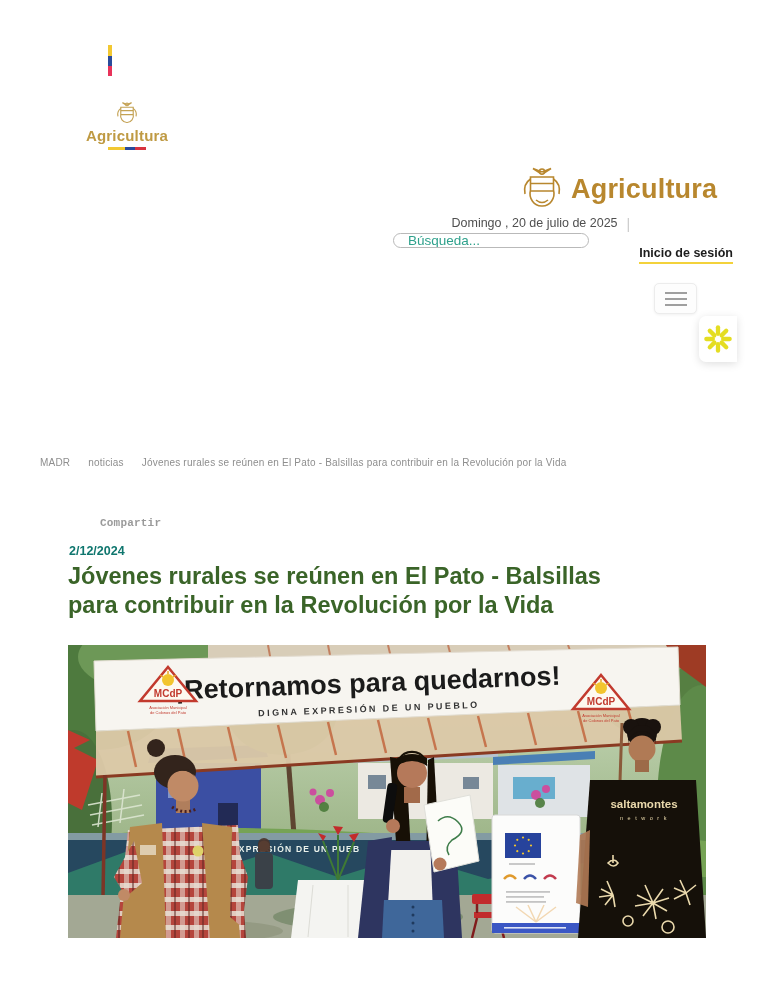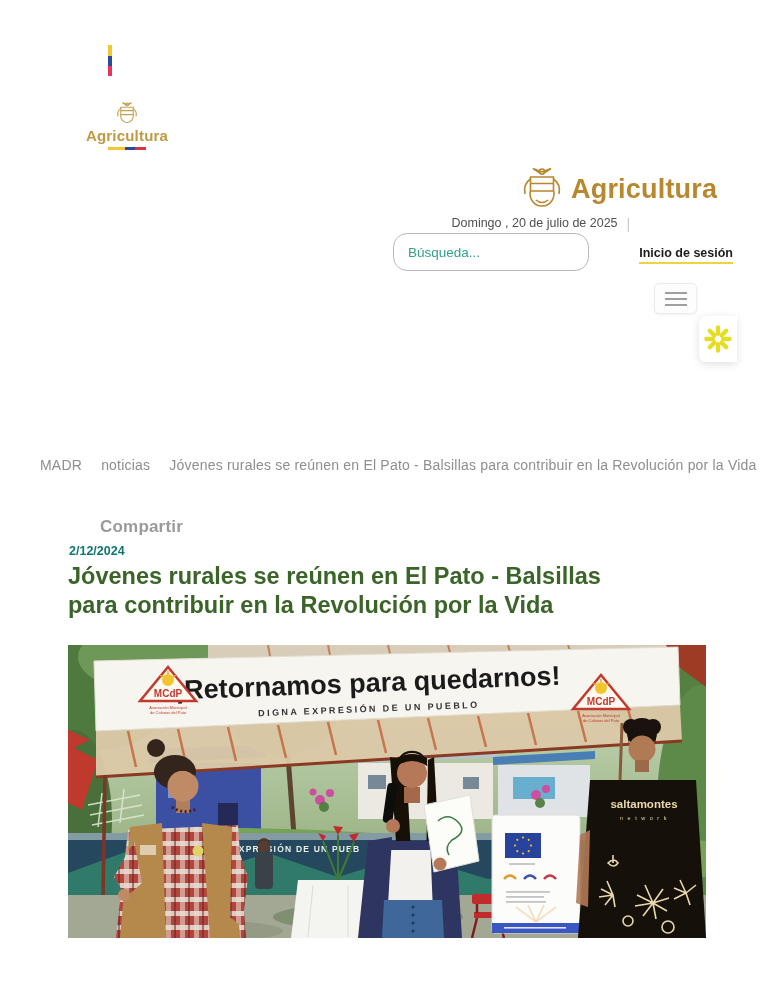--- a/index.html
+++ b/index.html
@@ -20,33 +20,33 @@
   .mini-flag .b { flex:1; background:#2a4b9b; }
   .mini-flag .r { flex:1; background:#d8333f; }
 
   
   .big-logo { position:absolute; left:522px; top:166px; display:flex; align-items:center; }
   .big-logo .name { font-size:27px; font-weight:bold; color:#b8872e; margin-left:9px; letter-spacing:.2px; }
   .meta-row { position:absolute; top:216px; right:40px; display:flex; align-items:flex-start; font-size:12.5px; }
   .meta-row .date { color:#4f4f4f; }
   .meta-row .sep { color:#c9c9c9; margin:0 9px; font-size:14px; }
   .meta-row .login { color:#1c1c1c; font-weight:bold; border-bottom:2px solid #f3d23b; padding-bottom:2px; cursor:pointer;margin-top:30px; }
-  .search-input { position:absolute; left:393px; top:233px; width:196px; height:38px; border:1px solid #b9b9b9; border-radius:14px; padding:0 14px; font-size:13.5px; color:#2fa18c; outline:none; background:#fff; font-family:"Liberation Sans", sans-serif; }
+  .search-input { position:absolute; left:393px; top:233px; width:196px; height:15px; border:1px solid #b9b9b9; border-radius:14px; padding:0 14px; font-size:13.5px; color:#2fa18c; outline:none; background:#fff; font-family:"Liberation Sans", sans-serif; }
   .search-input::placeholder { color:#2fa18c; opacity:1; }
   .hamburger { position:absolute; left:654px; top:283px; width:43px; height:31px; background:#fdfdfd; border:1px solid #ececec; border-radius:5px; box-shadow:0 1px 3px rgba(0,0,0,.06); display:flex; flex-direction:column; justify-content:center; align-items:center; gap:4px; cursor:pointer; }
   .hamburger i { display:block; width:22px; height:2px; background:#9f9f9f; }
   .a11y-card { position:absolute; left:699px; top:316px; width:38px; height:46px; background:#fff; border-radius:7px 0 0 7px; box-shadow:0 2px 8px rgba(0,0,0,.13); display:flex; align-items:center; justify-content:center; cursor:pointer; }
 
   
-  .breadcrumb { position:absolute; left:40px; top:457px; font-size:14px; color:#8e8e8e; letter-spacing:.2px; white-space:nowrap; }
+  .breadcrumb { position:absolute; left:40px; top:457px; font-size:10px; color:#8e8e8e; letter-spacing:.2px; white-space:nowrap; }
   .breadcrumb span { margin-right:15px; }
   .breadcrumb span:last-child { margin-right:0; }
 
   
-  .share { position:absolute; left:100px; top:517px; font-size:17px; font-weight:bold; color:#9a9a9a; letter-spacing:.2px; cursor:pointer; }
+  .share { position:absolute; left:100px; top:517px; font-size:11px; font-weight:bold; color:#9a9a9a; letter-spacing:.2px; cursor:pointer;font-family:Liberation Mono, monospace; }
   .pub-date { position:absolute; left:69px; top:544px; font-size:12.5px; font-weight:bold; color:#0f766e; }
   .title { position:absolute; left:68px; top:562px; width:566px; font-size:23.5px; line-height:29px; font-weight:bold; color:#3a6428; margin:0; }
   .photo { position:absolute; left:68px; top:645px; width:638px; height:293px; overflow:hidden; }
   .photo svg { display:block; }
 </style>
 </head>
 <body>
 
 <div class="page">
 

